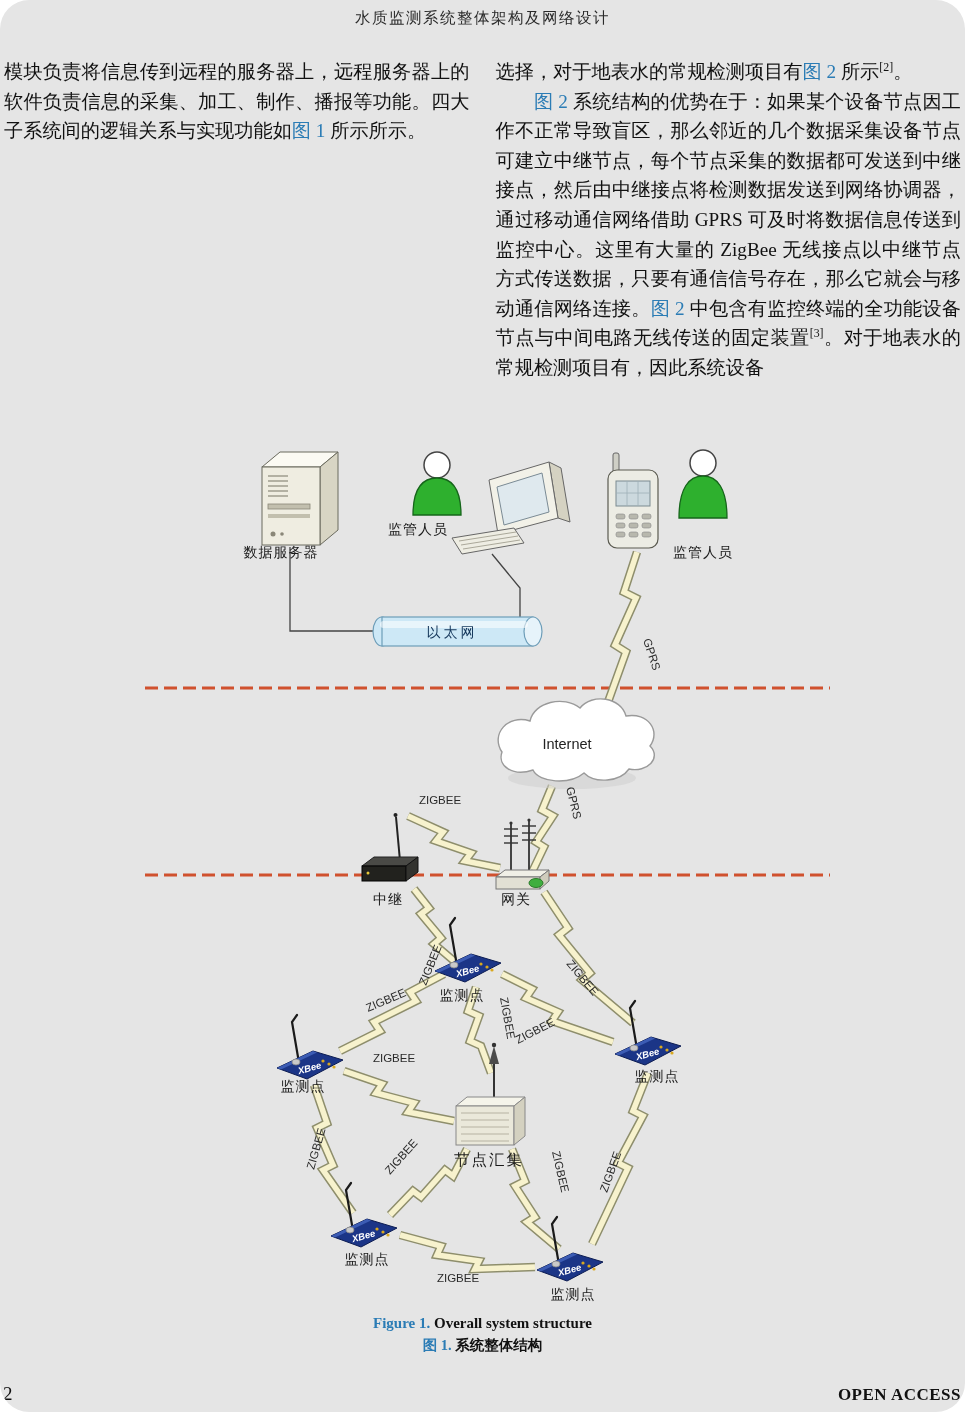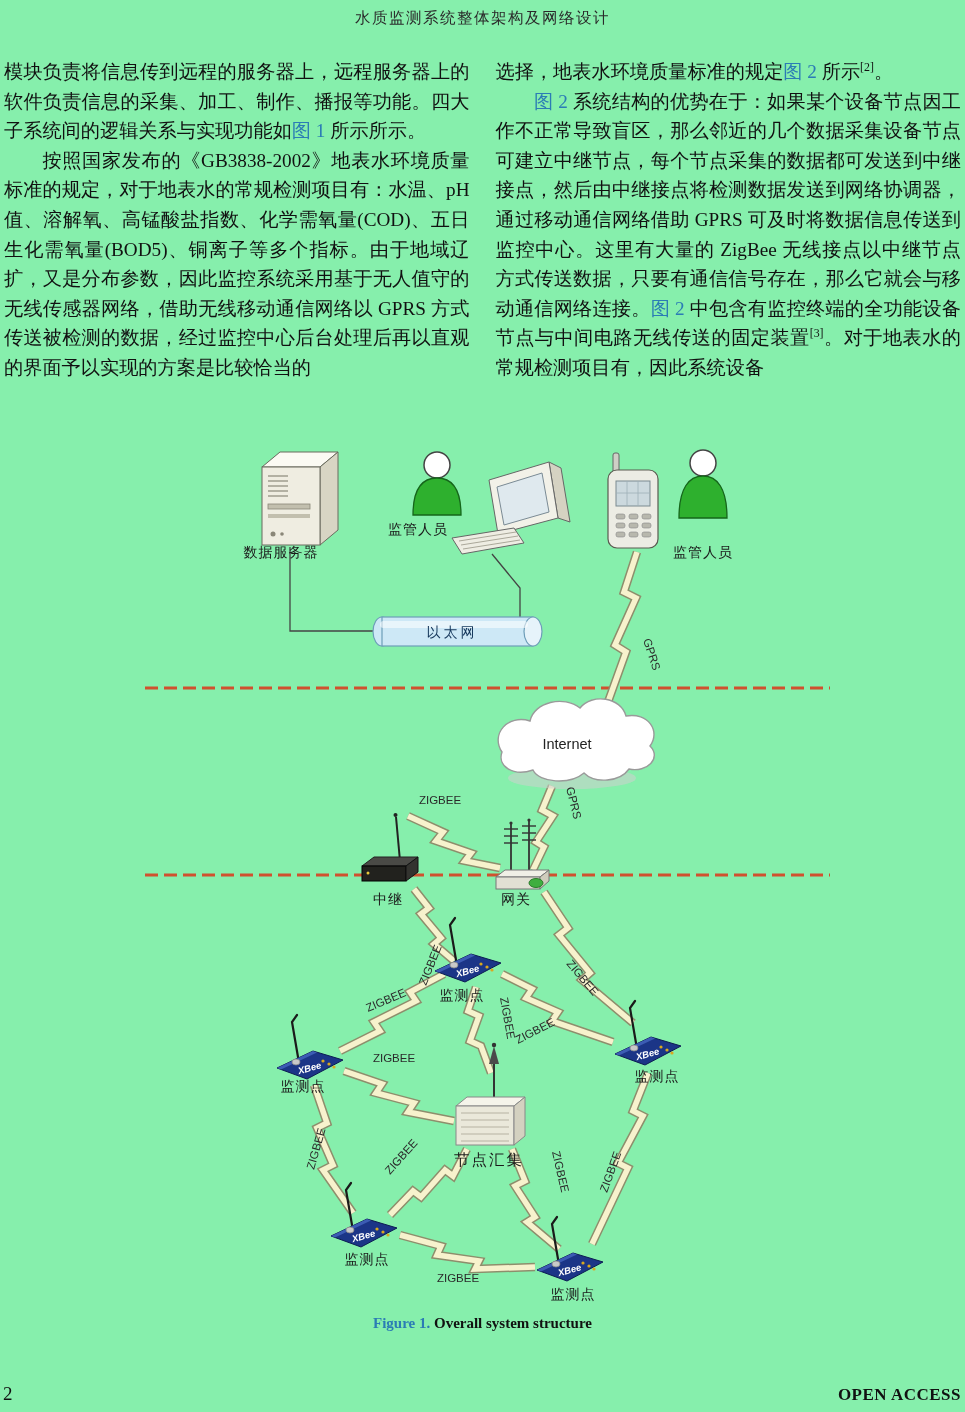--- a/index.html
+++ b/index.html
@@ -1,18 +1,18 @@
 <!DOCTYPE html>
 <html style="--accent: #2b7cb5; --divider: #d0512e;"><head>
 <meta charset="utf-8">
 <style>
   html,body { margin:0; padding:0; background:#fff; }
   .page {
-    position:relative; width:965px; height:1412px; background:#86efac;
-    font-family:"Liberation Serif","DejaVu Serif",serif; color:#111; overflow:hidden;
+    position:relative; width:965px; height:1412px; background:#e5e5e5;
+    font-family:"Liberation Serif","DejaVu Serif",serif; color:#111; overflow:hidden;border-radius:29px;
   }
   .header {
     position:absolute; top:8px; left:0; width:100%; text-align:center;
     font-size:15.5px; letter-spacing:1.5px; color:#2a2a2a;
   }
   .columns {
     position:absolute; top:57px; left:4px; width:957px;
     display:flex; gap:26px;
   }
   .col { flex:1; font-size:19.2px; line-height:29.6px; text-align:justify; }
@@ -43,24 +43,23 @@
 </head>
 <body>
 
 <div class="page">
 
   <div class="header">水质监测系统整体架构及网络设计</div>
 
   <div class="columns">
     <div class="col">
       <p class="para"><span>模块负责将信息传到远程的服务器上，远程服务器上的软件负责信息的采集、加工、制作、播报等功能。四大子系统间的逻辑关系与实现功能如</span><span class="figref">图 1</span><span> 所示所示。</span></p>
-      <p class="para indent"><span>按照国家发布的《GB3838-2002》地表水环境质量标准的规定，对于地表水的常规检测项目有：水温、pH 值、溶解氧、高锰酸盐指数、化学需氧量(COD)、五日生化需氧量(BOD5)、铜离子等多个指标。由于地域辽扩，又是分布参数，因此监控系统采用基于无人值守的无线传感器网络，借助无线移动通信网络以 GPRS 方式传送被检测的数据，经过监控中心后台处理后再以直观的界面予以实现的方案是比较恰当的</span></p>
     </div>
     <div class="col">
-      <p class="para"><span>选择，地表水环境质量标准的规定</span><span class="figref">图 2</span><span> 所示</span><sup class="supref">[2]</sup><span>。</span></p>
+      <p class="para"><span>选择，对于地表水的常规检测项目有</span><span class="figref">图 2</span><span> 所示</span><sup class="supref">[2]</sup><span>。</span></p>
       <p class="para indent"><span class="figref">图 2</span><span> 系统结构的优势在于：如果某个设备节点因工作不正常导致盲区，那么邻近的几个数据采集设备节点可建立中继节点，每个节点采集的数据都可发送到中继接点，然后由中继接点将检测数据发送到网络协调器，通过移动通信网络借助 GPRS 可及时将数据信息传送到监控中心。这里有大量的 ZigBee 无线接点以中继节点方式传送数据，只要有通信信号存在，那么它就会与移动通信网络连接。</span><span class="figref">图 2</span><span> 中包含有监控终端的全功能设备节点与中间电路无线传送的固定装置</span><sup class="supref">[3]</sup><span>。对于地表水的常规检测项目有，因此系统设备</span></p>
     </div>
   </div>
 
   <div class="figwrap">
   <svg viewBox="0 0 965 875" width="965" height="875">
     <defs>
       <g id="xbee-module">
         <polyline points="-12,-5 -18,-40 -13,-47" fill="none" stroke="#1a1a1a" stroke-width="2.2" stroke-linecap="round"></polyline>
         <polygon points="-33,6 3,-11 33,-2 -3,17" fill="#1b3587" stroke="#0c1c52" stroke-width="1"></polygon>
@@ -301,18 +300,19 @@
       <text class="net-label" transform="translate(390,735) rotate(-48)">ZIGBEE</text>
       <text class="net-label" transform="translate(552,712) rotate(77)">ZIGBEE</text>
       <text class="net-label" transform="translate(607,753) rotate(-70)">ZIGBEE</text>
       <text class="net-label net-label-c" x="458" y="842">ZIGBEE</text>
     </g>
   </svg>
   </div>
 
   <div class="caption">
     <div class="cap-line"><span class="cap-ref">Figure 1.</span><span class="cap-text"> Overall system structure</span></div>
+    <div class="cap-line cap-zh"><span class="cap-ref">图 1.</span><span class="cap-text"> 系统整体结构</span></div>
   </div>
 
   <div class="footer-left">2</div>
   <div class="footer-right">OPEN ACCESS</div>
 
 </div>
 
 </body></html>

